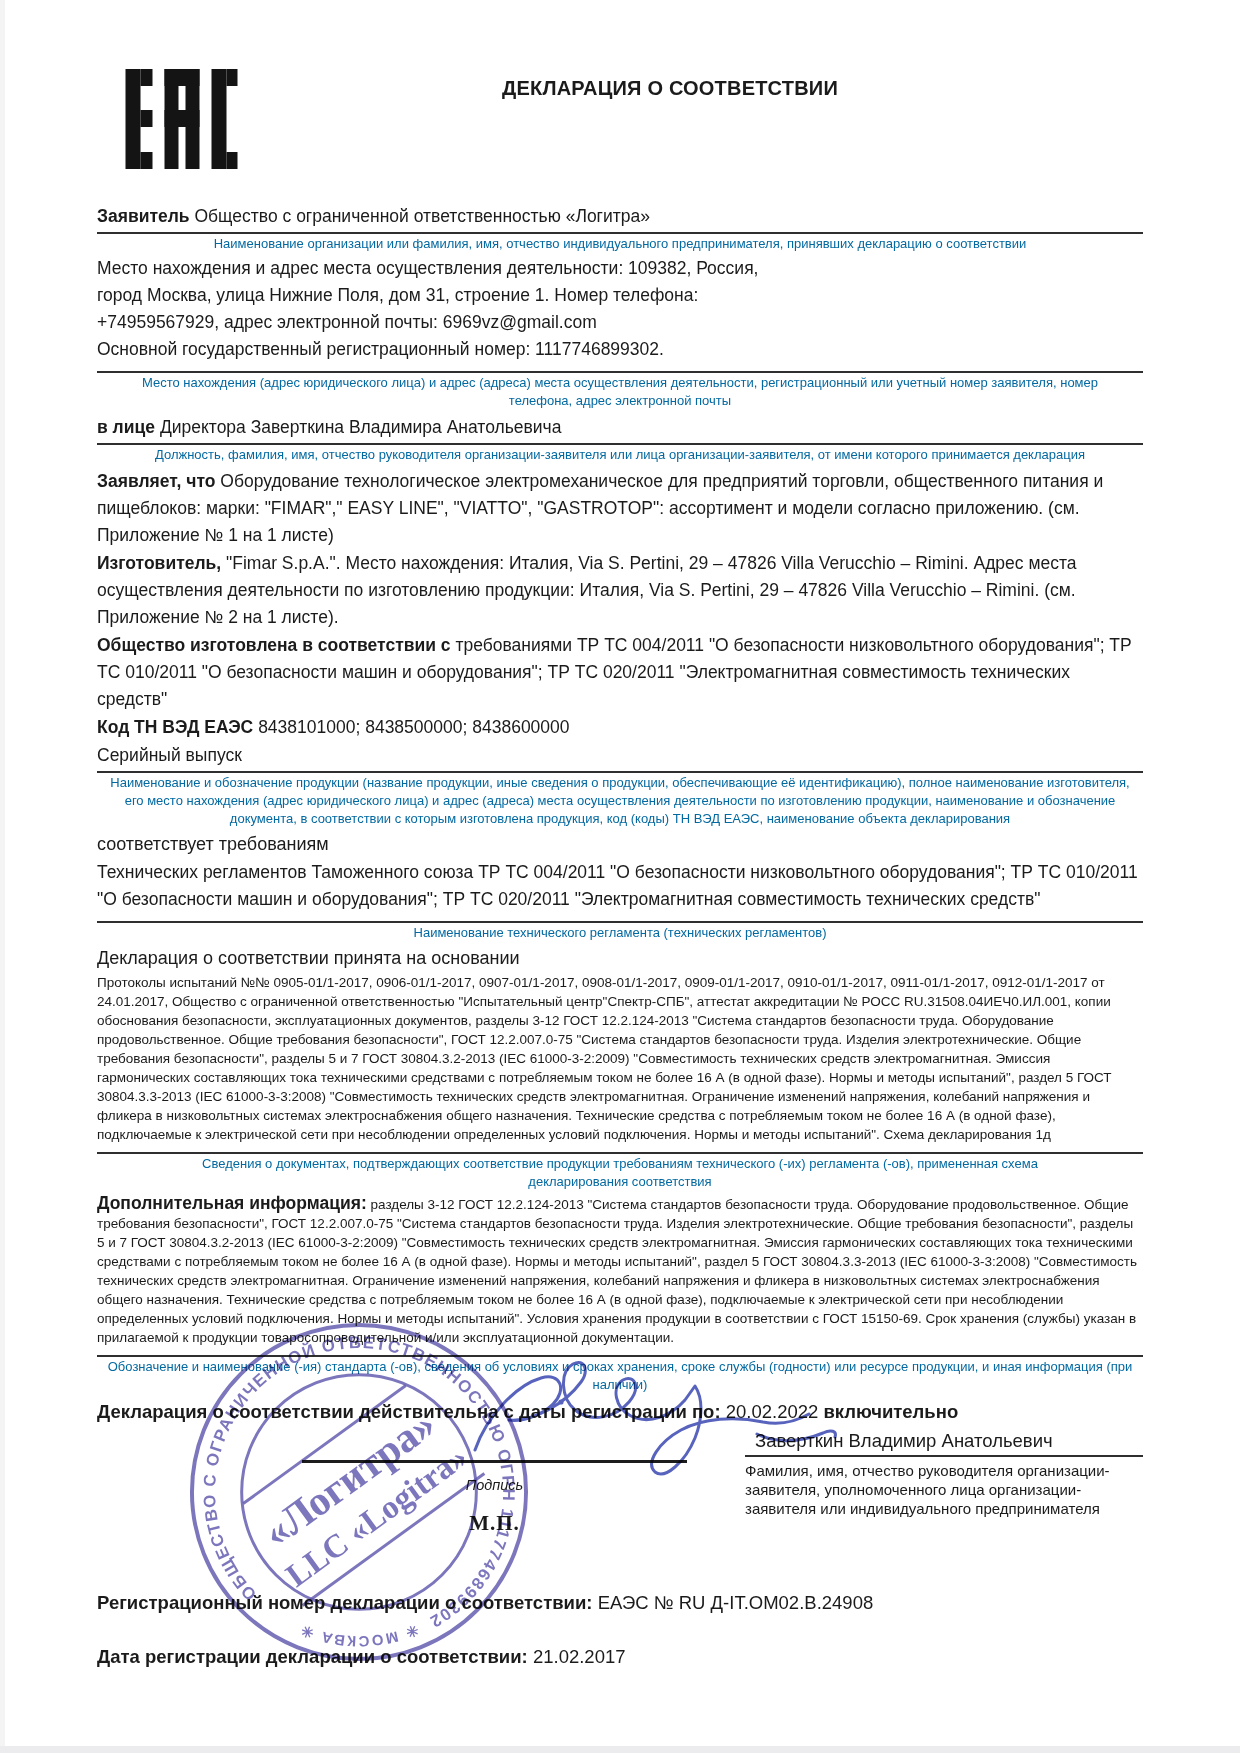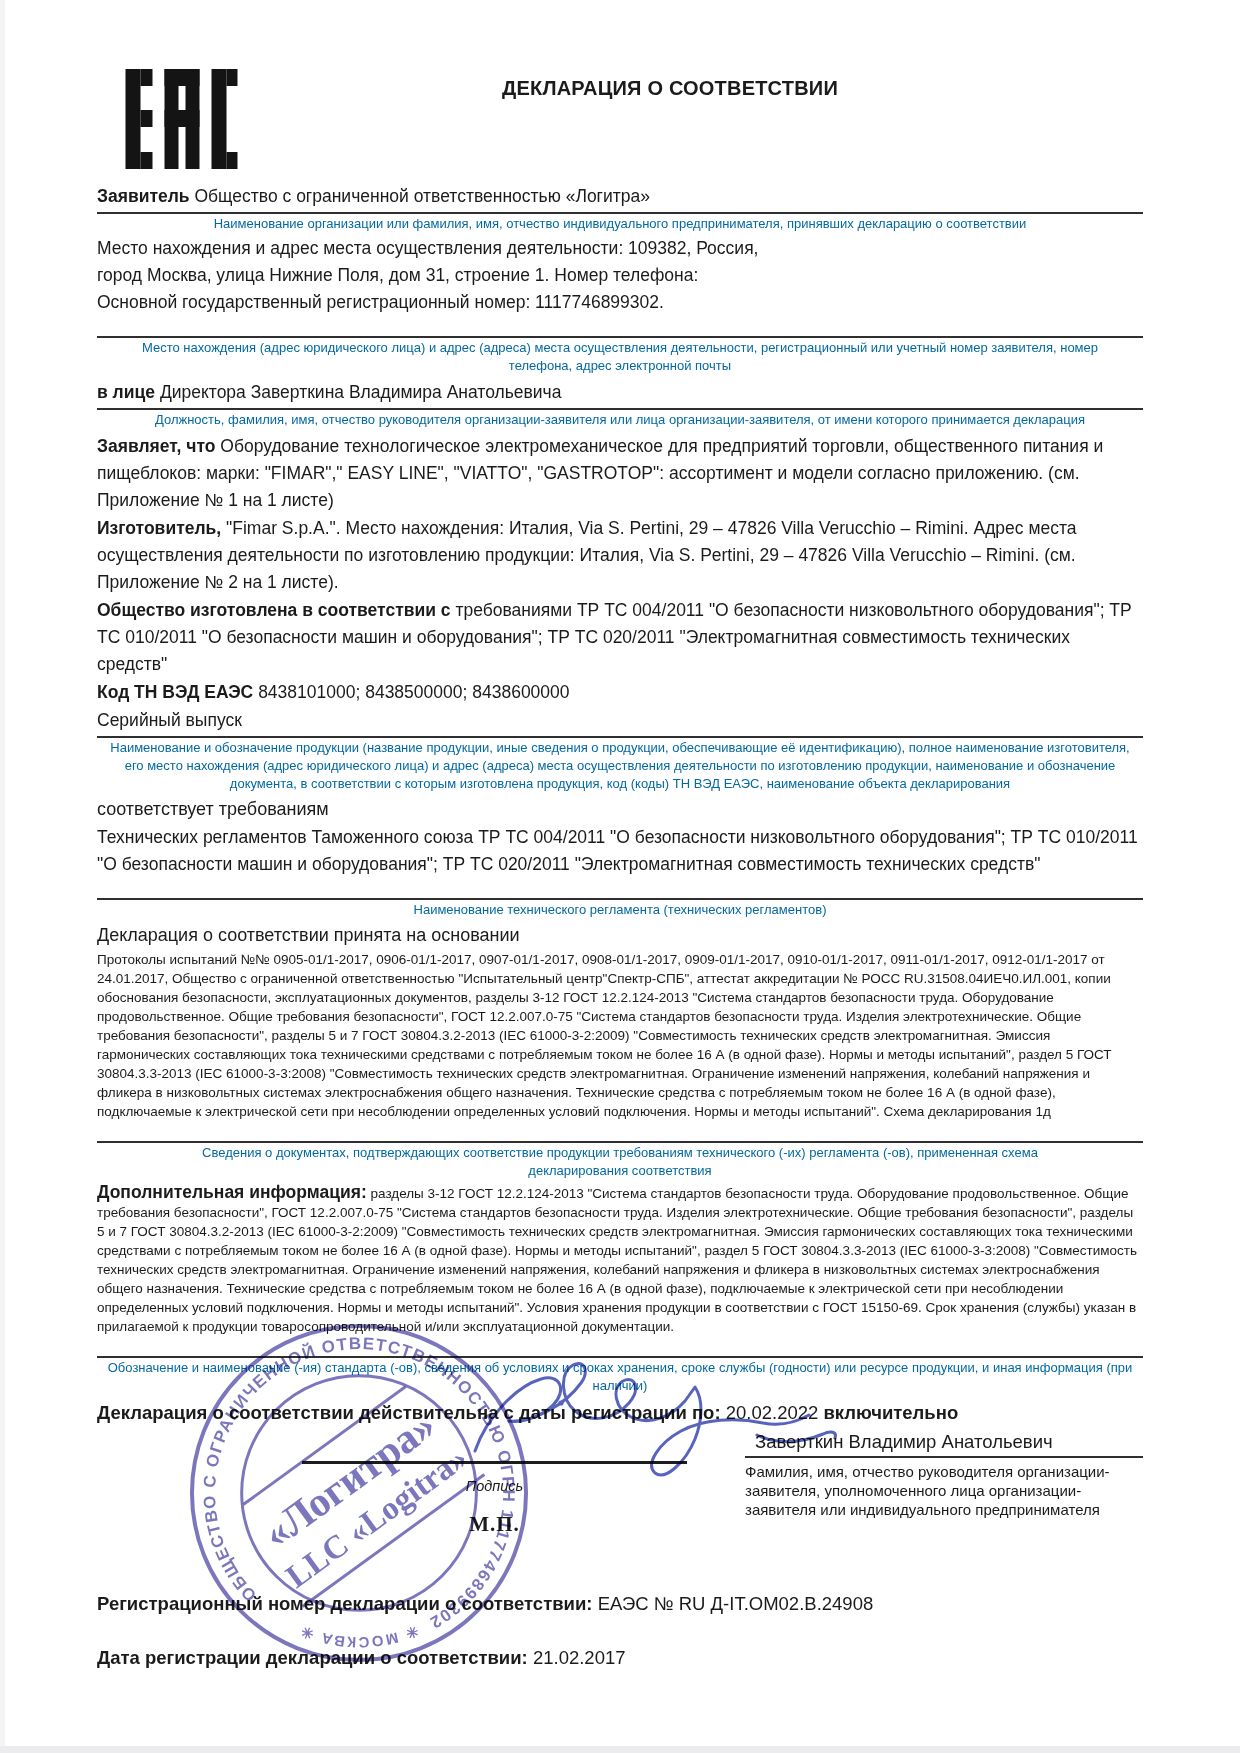--- a/index.html
+++ b/index.html
@@ -11,26 +11,26 @@
   }
   
   .header{display:flex; align-items:flex-start;}
   .eac-logo{width:113px; height:100px; margin:14px 0 0 28px; flex:none;}
   .titles{width:620px; margin-left:122px; margin-top:20px; text-align:center;
           font-weight:bold; font-size:20px; line-height:27px; letter-spacing:.2px;}
   
   .field{border-bottom:2px solid #2f2f2f; font-size:17.5px; line-height:27px; padding-bottom:2px;}
   .para{font-size:17.5px; line-height:27px;}
   .para b, .field b{font-weight:bold;}
-  .underlined{border-bottom:2px solid #2f2f2f; padding-bottom:20px;}
+  .underlined{border-bottom:2px solid #2f2f2f; padding-bottom:8px;}
   .note{font-size:13px; line-height:18px; text-align:center; color:#0369a1; margin:1px auto 0;}
   .dense{font-size:13.5px; line-height:19px;}
   .dense .lead{font-size:17.5px; font-weight:bold;}
   
-  .m-applicant{margin-top:14px;}
+  .m-applicant{margin-top:34px;}
   .m-addr{margin-top:2px;}
   .m-person{margin-top:4px;}
   .m-declares{margin-top:4px;}
   .m-tight{margin-top:1px;}
   .m-sec{margin-top:3px;}
   .w1020{max-width:1020px;} .w980{max-width:980px;} .w1030{max-width:1030px;}
   .w930{max-width:930px;} .w1040{max-width:1040px;}
   .bold-line{font-size:18px; font-weight:normal; line-height:27px;}
   .validity{margin-top:4px; font-size:18.5px; line-height:28px;}
   .validity .normal{font-weight:normal;}
@@ -85,20 +85,21 @@
       <div>ДЕКЛАРАЦИЯ О СООТВЕТСТВИИ</div>
     </div>
   </div>
 
   <div class="field m-applicant"><b>Заявитель</b> <span>Общество с ограниченной ответственностью «Логитра»</span></div>
   <div class="note">Наименование организации или фамилия, имя, отчество индивидуального предпринимателя, принявших декларацию о соответствии</div>
 
   <div class="para m-addr underlined">
     <div>Место нахождения и адрес места осуществления деятельности: 109382, Россия,</div>
     <div>город Москва, улица Нижние Поля, дом 31, строение 1. Номер телефона:</div>
+    <div>+74959567929, адрес электронной почты: 6969vz@gmail.com</div>
     <div>Основной государственный регистрационный номер: 1117746899302.</div>
   </div>
   <div class="note w1020">Место нахождения (адрес юридического лица) и адрес (адреса) места осуществления деятельности, регистрационный или учетный номер заявителя, номер телефона, адрес электронной почты</div>
 
   <div class="field m-person"><b>в лице</b> <span>Директора Заверткина Владимира Анатольевича</span></div>
   <div class="note w980">Должность, фамилия, имя, отчество руководителя организации-заявителя или лица организации-заявителя, от имени которого принимается декларация</div>
 
   <div class="para m-declares"><b>Заявляет, что</b> <span>Оборудование технологическое электромеханическое для предприятий торговли, общественного питания и пищеблоков: марки: "FIMAR"," EASY LINE", "VIATTO", "GASTROTOP": ассортимент и модели согласно приложению. (см. Приложение № 1 на 1 листе)</span></div>
 
   <div class="para m-tight"><b>Изготовитель,</b> <span>"Fimar S.p.A.". Место нахождения: Италия, Via S. Pertini, 29 – 47826 Villa Verucchio – Rimini. Адрес места осуществления деятельности по изготовлению продукции: Италия, Via S. Pertini, 29 – 47826 Villa Verucchio – Rimini. (см. Приложение № 2 на 1 листе).</span></div>

